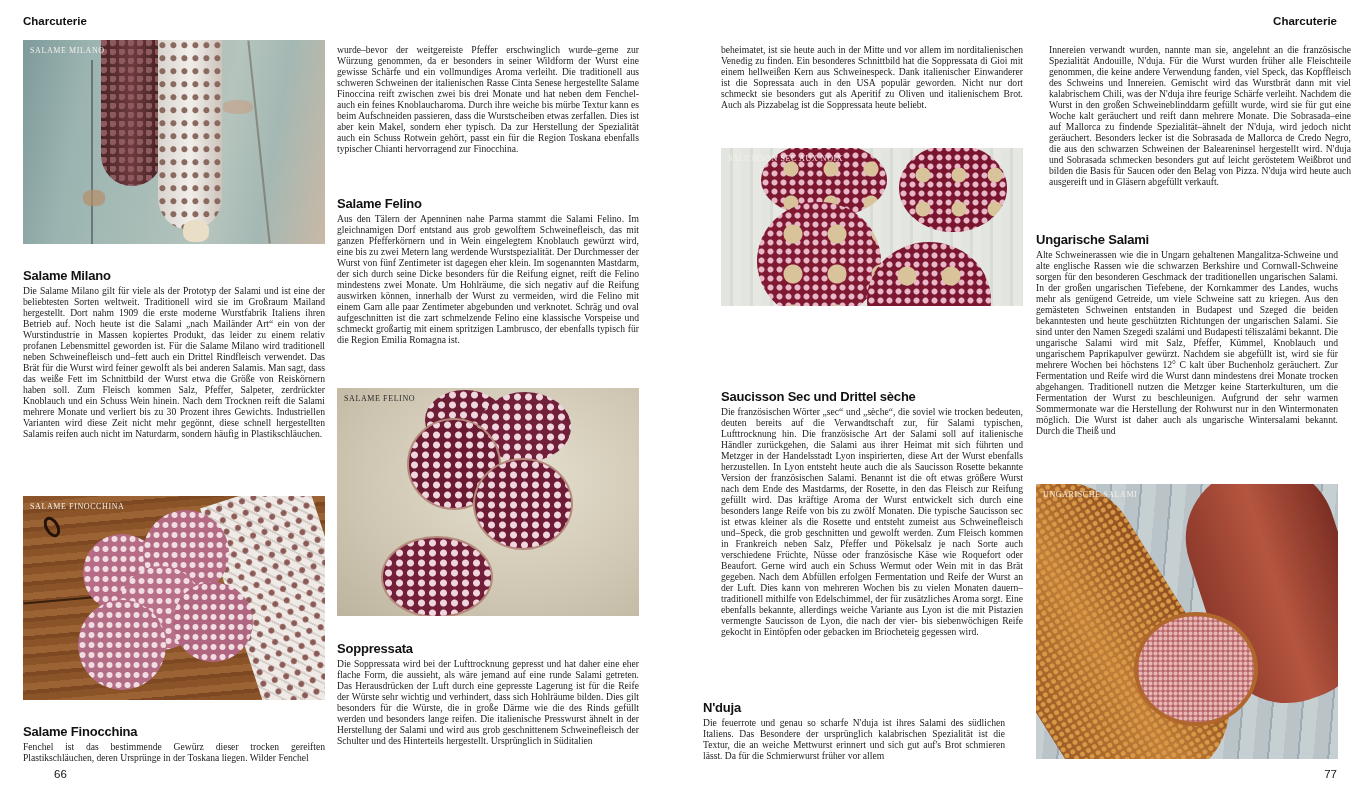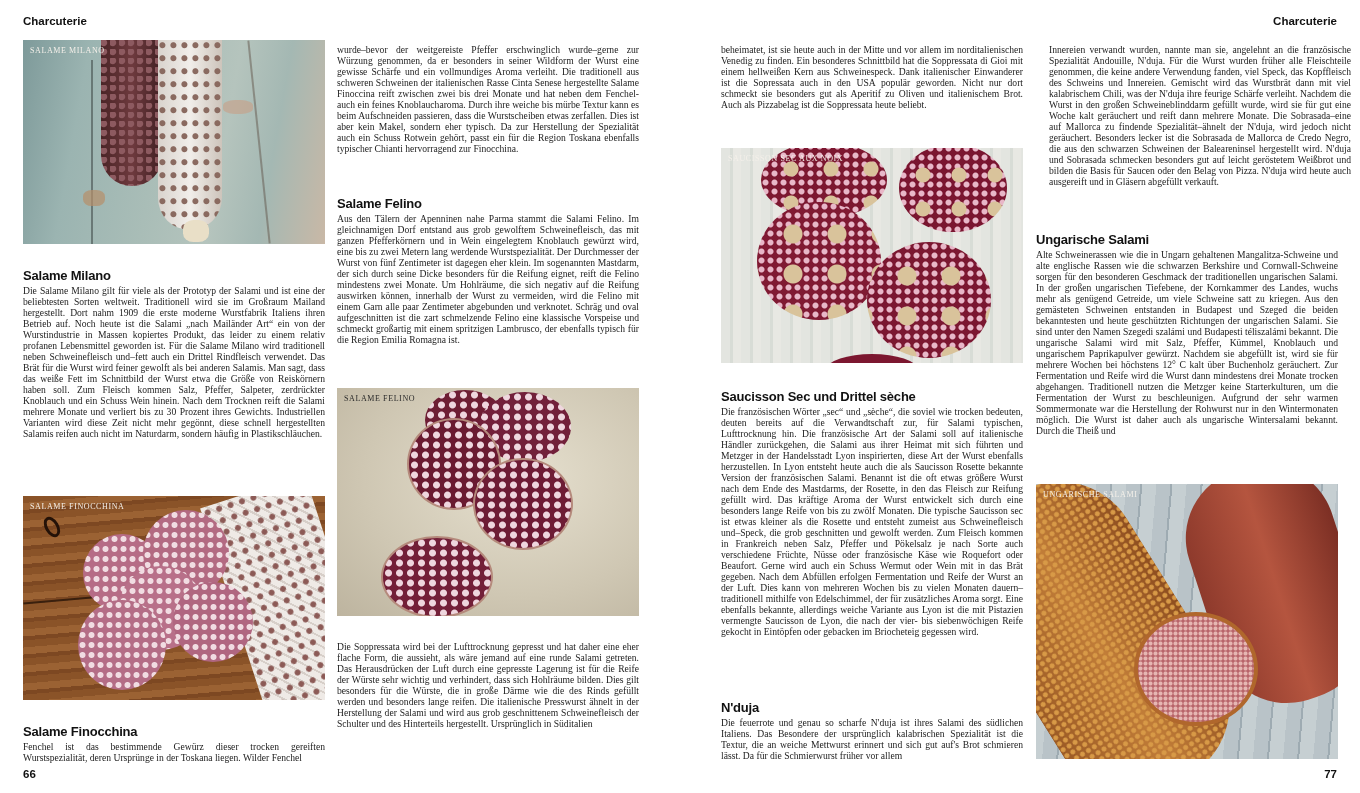--- a/index.html
+++ b/index.html
@@ -9,21 +9,21 @@
   .page-left { left: 0; width: 680px; }
   .page-right { left: 680px; width: 680px; }
   .running-head {
     position: absolute; top: 15px;
     font-family: "Liberation Sans", "DejaVu Sans", sans-serif;
     font-weight: bold; font-size: 11.5px; color: #111;
   }
   .page-num {
     position: absolute; top: 768px;
     font-family: "Liberation Sans", "DejaVu Sans", sans-serif;
-    font-weight: bold; font-size: 11.5px; color: #111;
+    font-weight: normal; font-size: 11.5px; color: #111; margin-left: 31px;
   }
   .col { position: absolute; }
   .body-text {
     font-size: 9.6px; line-height: 11px; text-align: justify;
     hyphens: auto; color: #1c1c1c;
   }
   .heading {
     font-family: "Liberation Sans", "DejaVu Sans", sans-serif;
     font-weight: bold; font-size: 13px; line-height: 16px; color: #111;
     letter-spacing: -0.2px; margin-bottom: 1px;
@@ -71,21 +71,21 @@
     <div class="blob" style="left:60px; top:38px; width:78px; height:78px; background: radial-gradient(circle,#f1dce2 0 2.5px,transparent 3.5px) 0 0/9px 10px,#b66c86;"></div>
     <div class="blob" style="left:120px; top:14px; width:86px; height:86px; background: radial-gradient(circle,#f1dce2 0 2.5px,transparent 3.5px) 0 0/9px 10px,#b36a82;"></div>
     <div class="blob" style="left:96px; top:70px; width:84px; height:84px; background: radial-gradient(circle,#f1dce2 0 2.5px,transparent 3.5px) 0 0/9px 10px,#b87089;"></div>
     <div class="blob" style="left:150px; top:86px; width:80px; height:80px; background: radial-gradient(circle,#f1dce2 0 2.5px,transparent 3.5px) 0 0/9px 10px,#b06680;"></div>
     <div class="blob" style="left:55px; top:104px; width:88px; height:90px; background: radial-gradient(circle,#f1dce2 0 2.5px,transparent 3.5px) 0 0/9px 10px,#b46d86;"></div>
     <div class="photo-label">SALAME FINOCCHINA</div>
   </div>
 
   <div class="col" style="left:23px; top:724px; width:302px;">
     <div class="heading">Salame Finocchina</div>
-    <p class="body-text">Fenchel ist das bestimmende Gewürz dieser trocken gereiften Wurstspezialität, deren Ursprünge in der Toskana liegen. Wilder Fenchel</p>
+    <p class="body-text">Fenchel ist das bestimmende Gewürz dieser trocken gereiften Plastikschläuchen, deren Ursprünge in der Toskana liegen. Wilder Fenchel</p>
   </div>
 
   <div class="col" style="left:337px; top:44px; width:302px;">
     <p class="body-text">wurde–bevor der weitgereiste Pfeffer erschwinglich wurde–gerne zur Würzung genommen, da er besonders in seiner Wildform der Wurst eine gewisse Schärfe und ein vollmundiges Aroma verleiht. Die traditionell aus schweren Schweinen der italienischen Rasse Cinta Senese hergestellte Salame Finoccina reift zwischen zwei bis drei Monate und hat neben dem Fenchel- auch ein feines Knoblaucharoma. Durch ihre weiche bis mürbe Textur kann es beim Aufschneiden passieren, dass die Wurstscheiben etwas zerfallen. Dies ist aber kein Makel, sondern eher typisch. Da zur Herstellung der Spezialität auch ein Schuss Rotwein gehört, passt ein für die Region Toskana ebenfalls typischer Chianti hervorragend zur Finocchina.</p>
   </div>
 
   <div class="col" style="left:337px; top:196px; width:302px;">
     <div class="heading">Salame Felino</div>
     <p class="body-text">Aus den Tälern der Apenninen nahe Parma stammt die Salami Felino. Im gleichnamigen Dorf entstand aus grob gewolftem Schweinefleisch, das mit ganzen Pfefferkörnern und in Wein eingelegtem Knoblauch gewürzt wird, eine bis zu zwei Metern lang werdende Wurstspezialität. Der Durchmesser der Wurst von fünf Zentimeter ist dagegen eher klein. Im sogenannten Mastdarm, der sich durch seine Dicke besonders für die Reifung eignet, reift die Felino mindestens zwei Monate. Um Hohlräume, die sich negativ auf die Reifung auswirken können, innerhalb der Wurst zu vermeiden, wird die Felino mit einem Garn alle paar Zentimeter abgebunden und verknotet. Schräg und oval aufgeschnitten ist die zart schmelzende Felino eine klassische Vorspeise und schmeckt großartig mit einem spritzigen Lambrusco, der ebenfalls typisch für die Region Emilia Romagna ist.</p>
   </div>
@@ -94,49 +94,50 @@
               background: radial-gradient(ellipse at 60% 40%,#e6e0cf,#cfc7b3 60%,#bdb49f);">
     <div class="blob" style="left:88px; top:2px; width:80px; height:60px; background: radial-gradient(circle,#efd6de 0 3px,transparent 4px) 0 0/11px 10px,#6e1e34;"></div>
     <div class="blob" style="left:142px; top:4px; width:92px; height:70px; background: radial-gradient(circle,#efd6de 0 3px,transparent 4px) 0 0/11px 10px,#72203a;"></div>
     <div class="blob" style="left:70px; top:30px; width:94px; height:92px; border:2px solid #b58a7c; background: radial-gradient(circle,#efd6de 0 3px,transparent 4px) 0 0/11px 10px,#6a1a31;"></div>
     <div class="blob" style="left:136px; top:70px; width:100px; height:92px; border:2px solid #b58a7c; background: radial-gradient(circle,#efd6de 0 3px,transparent 4px) 0 0/11px 10px,#6e1c35;"></div>
     <div class="blob" style="left:44px; top:148px; width:112px; height:82px; border:2px solid #b58a7c; background: radial-gradient(circle,#efd6de 0 3px,transparent 4px) 0 0/11px 10px,#731f38;"></div>
     <div class="photo-label dark">SALAME FELINO</div>
   </div>
 
   <div class="col" style="left:337px; top:641px; width:302px;">
+    <div class="heading">Soppressata</div>
     <p class="body-text">Die Soppressata wird bei der Lufttrocknung gepresst und hat daher eine eher flache Form, die aussieht, als wäre jemand auf eine runde Salami getreten. Das Herausdrücken der Luft durch eine gepresste Lagerung ist für die Reife der Würste sehr wichtig und verhindert, dass sich Hohlräume bilden. Dies gilt besonders für die Würste, die in große Därme wie die des Rinds gefüllt werden und besonders lange reifen. Die italienische Presswurst ähnelt in der Herstellung der Salami und wird aus grob geschnittenem Schweinefleisch der Schulter und des Hinterteils hergestellt. Ursprünglich in Süditalien</p>
   </div>
 
   <div class="page-num" style="left:23px;">66</div>
 </div>
 
 <div class="page page-right">
   <div class="running-head" style="right:23px;">Charcuterie</div>
 
   <div class="col" style="left:41px; top:44px; width:302px;">
     <p class="body-text">beheimatet, ist sie heute auch in der Mitte und vor allem im norditalienischen Venedig zu finden. Ein besonderes Schnittbild hat die Soppressata di Gioi mit einem hellweißen Kern aus Schweinespeck. Dank italienischer Einwanderer ist die Sopressata auch in den USA populär geworden. Nicht nur dort schmeckt sie besonders gut als Aperitif zu Oliven und italienischem Brot. Auch als Pizzabelag ist die Soppressata heute beliebt.</p>
   </div>
 
-  <div class="photo" style="left:41px; top:148px; width:302px; height:215px;
+  <div class="photo" style="left:41px; top:148px; width:302px; height:158px;
               background: repeating-linear-gradient(90deg,#e3e5e0 0 9px,#d8dcd6 9px 12px,#e8e8e3 12px 20px);">
     <div class="blob" style="left:40px; top:-6px; width:126px; height:76px; background: radial-gradient(circle,#d9c39b 0 7px,transparent 8px) 10px 10px/40px 34px, radial-gradient(circle,#e8b7c8 0 2.5px,transparent 3.5px) 0 0/9px 9px,#7c1730;"></div>
     <div class="blob" style="left:178px; top:-4px; width:108px; height:88px; background: radial-gradient(circle,#d9c39b 0 7px,transparent 8px) 6px 14px/36px 34px, radial-gradient(circle,#e8b7c8 0 2.5px,transparent 3.5px) 0 0/9px 9px,#7a1530;"></div>
     <div class="blob" style="left:36px; top:54px; width:124px; height:118px; background: radial-gradient(circle,#d9c39b 0 9px,transparent 10px) 14px 12px/44px 40px, radial-gradient(circle,#e8b7c8 0 2.5px,transparent 3.5px) 0 0/9px 9px,#801a33;"></div>
     <div class="blob" style="left:146px; top:94px; width:124px; height:116px; background: radial-gradient(circle,#d9c39b 0 9px,transparent 10px) 18px 14px/44px 40px, radial-gradient(circle,#e8b7c8 0 2.5px,transparent 3.5px) 0 0/9px 9px,#7b1731;"></div>
     <div class="blob" style="left:106px; top:206px; width:90px; height:30px; background:#7c1730;"></div>
     <div class="photo-label">SAUCISSON SEC AUX NOIX</div>
   </div>
 
   <div class="col" style="left:41px; top:389px; width:302px;">
     <div class="heading">Saucisson Sec und Drittel sèche</div>
     <p class="body-text">Die französischen Wörter „sec“ und „sèche“, die soviel wie trocken bedeuten, deuten bereits auf die Verwandtschaft zur, für Salami typischen, Lufttrocknung hin. Die französische Art der Salami soll auf italienische Händler zurückgehen, die Salami aus ihrer Heimat mit sich führten und Metzger in der Handelsstadt Lyon inspirierten, diese Art der Wurst ebenfalls herzustellen. In Lyon entsteht heute auch die als Saucisson Rosette bekannte Version der französischen Salami. Benannt ist die oft etwas größere Wurst nach dem Ende des Mastdarms, der Rosette, in den das Fleisch zur Reifung gefüllt wird. Das kräftige Aroma der Wurst entwickelt sich durch eine besonders lange Reife von bis zu zwölf Monaten. Die typische Saucisson sec ist etwas kleiner als die Rosette und entsteht zumeist aus Schweinefleisch und–Speck, die grob geschnitten und gewolft werden. Zum Fleisch kommen in Frankreich neben Salz, Pfeffer und Pökelsalz je nach Sorte auch verschiedene Früchte, Nüsse oder französische Käse wie Roquefort oder Beaufort. Gerne wird auch ein Schuss Wermut oder Wein mit in das Brät gegeben. Nach dem Abfüllen erfolgen Fermentation und Reife der Wurst an der Luft. Dies kann von mehreren Wochen bis zu vielen Monaten dauern–traditionell mithilfe von Edelschimmel, der für zusätzliches Aroma sorgt. Eine ebenfalls bekannte, allerdings weiche Variante aus Lyon ist die mit Pistazien vermengte Saucisson de Lyon, die nach der vier- bis siebenwöchigen Reife gekocht in Eintöpfen oder gebacken im Briocheteig gegessen wird.</p>
   </div>
 
-  <div class="col" style="left:41px; top:700px; width:302px;">
+  <div class="col" style="left:23px; top:700px; width:302px;">
     <div class="heading">N'duja</div>
     <p class="body-text">Die feuerrote und genau so scharfe N'duja ist ihres Salami des südlichen Italiens. Das Besondere der ursprünglich kalabrischen Spezialität ist die Textur, die an weiche Mettwurst erinnert und sich gut auf's Brot schmieren lässt. Da für die Schmierwurst früher vor allem</p>
   </div>
 
   <div class="col" style="left:356px; top:44px; width:302px;margin-left:13px;">
     <p class="body-text">Innereien verwandt wurden, nannte man sie, angelehnt an die französische Spezialität Andouille, N'duja. Für die Wurst wurden früher alle Fleischteile genommen, die keine andere Verwendung fanden, viel Speck, das Kopffleisch des Schweins und Innereien. Gemischt wird das Wurstbrät dann mit viel kalabrischem Chili, was der N'duja ihre feurige Schärfe verleiht. Nachdem die Wurst in den großen Schweineblinddarm gefüllt wurde, wird sie für gut eine Woche kalt geräuchert und reift dann mehrere Monate. Die Sobrasada–eine auf Mallorca zu findende Spezialität–ähnelt der N'duja, wird jedoch nicht geräuchert. Besonders lecker ist die Sobrasada de Mallorca de Credo Negro, die aus den schwarzen Schweinen der Baleareninsel hergestellt wird. N'duja und Sobrasada schmecken besonders gut auf leicht geröstetem Weißbrot und bilden die Basis für Saucen oder den Belag von Pizza. N'duja wird heute auch ausgereift und in Gläsern abgefüllt verkauft.</p>
   </div>
 
   <div class="col" style="left:356px; top:232px; width:302px;">
     <div class="heading">Ungarische Salami</div>

